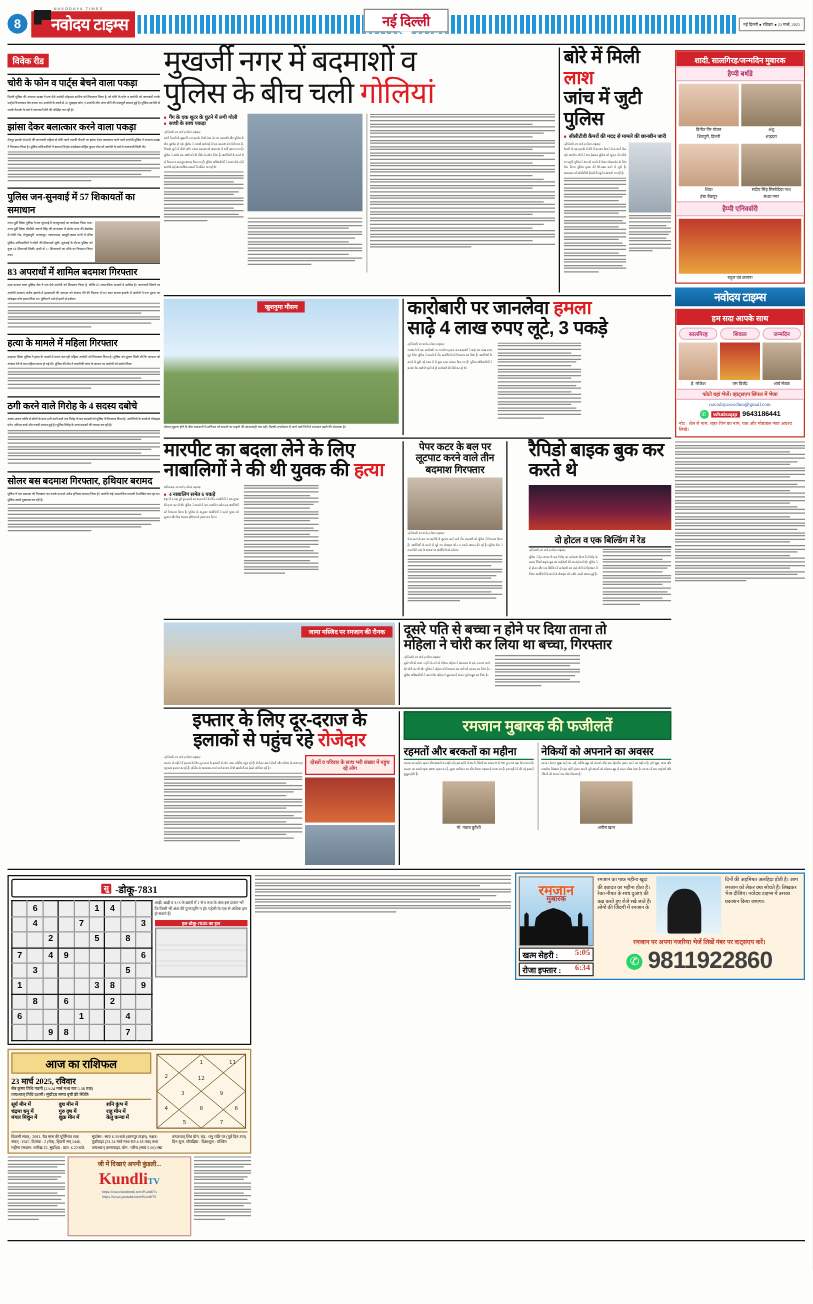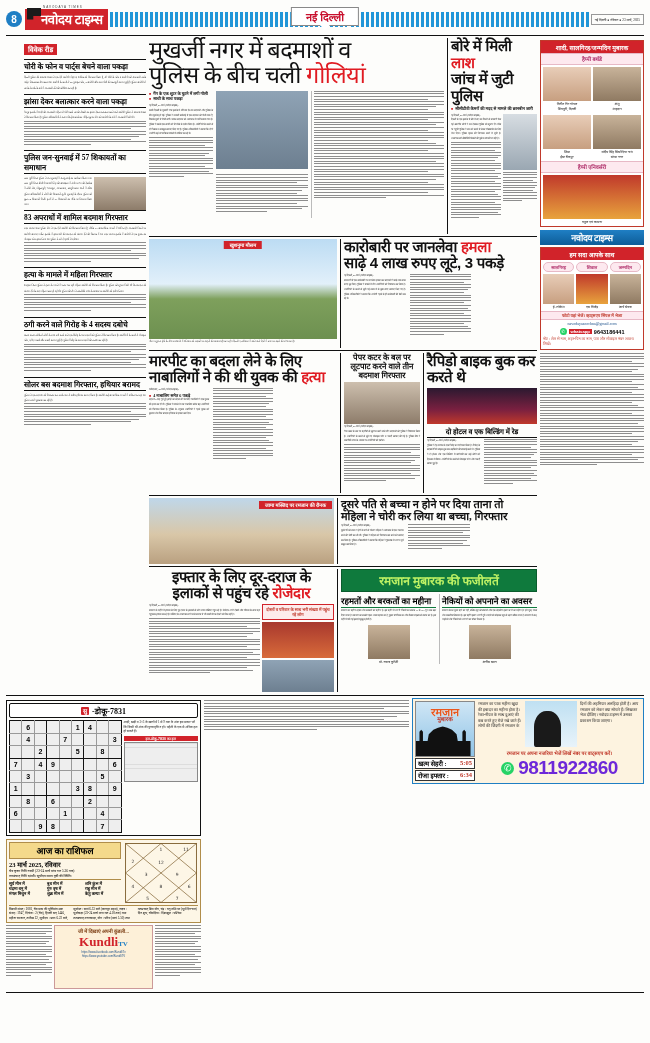--- a/index.html
+++ b/index.html
@@ -50,21 +50,21 @@
     background:#fff; border:1px solid #888; padding:1px 14px;
     font-size:11px; font-weight:bold; color:#c8102e; font-family:"Liberation Serif",serif;
     z-index:5;
   }
   .citybox:after{content:"";position:absolute;left:50%;bottom:-5px;transform:translateX(-50%);
      border-left:5px solid transparent;border-right:5px solid transparent;border-top:5px solid #fff;}
   .dateline { border:1px solid #999; font-size:3.4px; padding:2px 3px; flex:none;
               font-family:"Liberation Serif",serif; color:#222; white-space:nowrap;}
 
   
-  .body-grid { display:flex; gap:3px; margin-top:2px;margin-left:18px; }
+  .body-grid { display:flex; gap:3px; margin-top:2px; }
   .col-left { width:122px; flex:none; }
   .col-mid  { flex:1; }
   .col-right{ width:104px; flex:none; }
 
   .redbar { background:#d1232a; color:#fff; font-size:7px; font-weight:bold;
             padding:1px 4px; font-family:"Liberation Serif",serif; display:inline-block;}
   .sectionhead { border-top:1.2px solid #111; border-bottom:1.2px solid #111;
                  font-size:7.5px;font-weight:bold;padding:1px 0;margin:3px 0 2px;
                  font-family:"Liberation Serif",serif;}
 
@@ -146,21 +146,21 @@
      font-weight:bold;text-align:center;padding:1px;font-family:"Liberation Serif",serif;
      letter-spacing:-.4px;}
   .contact-line{font-size:4px;text-align:center;font-family:"Liberation Serif",serif;
      color:#1a4f8a;padding:1px;}
   .wa-line{display:flex;align-items:center;justify-content:center;gap:2px;padding:1px;}
   .wa-ic{width:7px;height:7px;border-radius:50%;background:#25d366;color:#fff;font-size:4.5px;
      display:flex;align-items:center;justify-content:center;}
   .wa-tag{background:#d1232a;color:#fff;font-size:4.2px;padding:0 2px;font-weight:bold;}
 
   
-  .green-head{background:#0f7a3d;color:#bef264;text-align:center;font-size:12px;font-weight:bold;
+  .green-head{background:#0f7a3d;color:#fef9c3;text-align:center;font-size:12px;font-weight:bold;
      font-family:"Liberation Serif",serif;padding:2px 0;border:1px solid #0a5c2d;}
   .green-sub{border-bottom:1.5px solid #0f7a3d;font-size:8.5px;font-weight:bold;
      font-family:"Liberation Serif",serif;padding:1px 0;}
   .ramzan-ad{border:1px solid #1f7fc4;background:#fdf3e0;padding:2px;display:flex;gap:3px;}
   .ramzan-left{width:60px;flex:none;}
   .ramzan-banner{background:linear-gradient(#cfe6f5,#8fc3e6);position:relative;height:56px;
      overflow:hidden;border:1px solid #888;}
   .ramzan-word{position:absolute;top:2px;left:0;right:0;text-align:center;color:#e8571f;
      font-size:11px;font-weight:bold;font-family:"Liberation Serif",serif;
      text-shadow:0 0 1px #fff;}
@@ -168,21 +168,21 @@
      font-size:6px;font-weight:bold;font-family:"Liberation Serif",serif;}
   .mosque{position:absolute;bottom:0;left:0;right:0;height:34px;background:#111;
      clip-path: polygon(0 100%,0 55%,6% 55%,6% 28%,9% 22%,12% 28%,12% 55%,20% 55%,22% 35%,
        30% 22%,38% 16%,46% 12%,54% 16%,62% 22%,70% 35%,72% 55%,80% 55%,80% 28%,83% 22%,
        86% 28%,86% 55%,94% 55%,94% 100%);}
   .time-row{background:#fff;border:1px solid #333;font-size:6.5px;font-weight:bold;
      display:flex;justify-content:space-between;padding:0 2px;margin-top:1px;
      font-family:"Liberation Serif",serif;}
   .time-row b{color:#c0392b;}
   .phone-big{font-size:19px;font-weight:bold;font-family:"Liberation Sans",sans-serif;
-     letter-spacing:-.5px;color:#6d28d9;}
+     letter-spacing:-.5px;color:#404040;}
   .kundli-ad{background:#fdf0d8;border:1px solid #c99;padding:2px;text-align:center;}
   .kundli-logo{font-size:13px;font-weight:bold;color:#d1232a;font-family:"Liberation Serif",serif;}
 </style>
 </head>
 <body>
 
 <div class="page">
 
   <div class="masthead">
     <div class="pageno">8</div>
@@ -555,21 +555,21 @@
               <div></div>
               <div></div>
               <div></div>
               <div></div>
               <div></div>
               <div></div>
               <div></div>
           </div>
         </div>
 
-        <div style="flex:1;border-left:1px solid #111;padding-left:3px;">
+        <div style="flex:1;border-left:1px solid #111;padding-left:17px;">
           <div class="h2">
             <span>रैपिडो बाइक बुक कर करते थे</span><br>
           </div>
           <div class="imgph ph-night" style="width:100%;height:36px;margin-top:2px;"></div>
           <div class="green-sub" style="border-bottom:1.2px solid #111;text-align:center;font-size:7px;margin-top:2px;">दो होटल व एक बिल्डिंग में रेड</div>
           <div class="cols2" style="margin-top:1px;">
             <div class="txt s">नई दिल्ली, 22 मार्च (नवोदय टाइम्स):</div>
             <div class="txt s">पुलिस ने देह व्यापार के एक गिरोह का पर्दाफाश किया है। गिरोह के सदस्य रैपिडो बाइक बुक कर लड़कियों की सप्लाई करते थे। पुलिस ने दो होटल और एक बिल्डिंग में छापेमारी कर कई लोगों को हिरासत में लिया। आरोपियों के कब्जे से मोबाइल फोन और नकदी बरामद हुई है।</div>
             <div class="fakelines" style="height:54px">
               <div></div>

